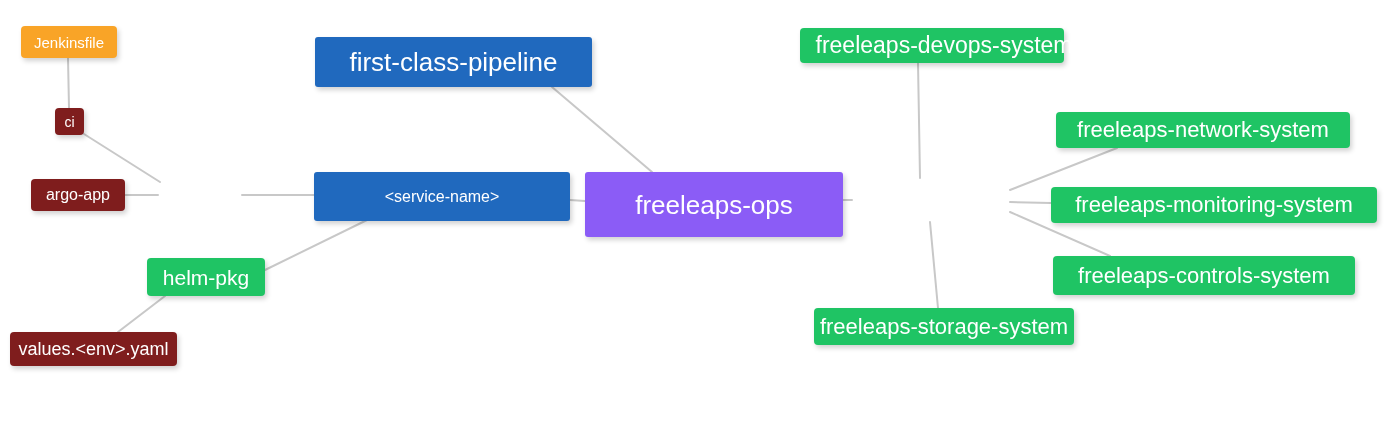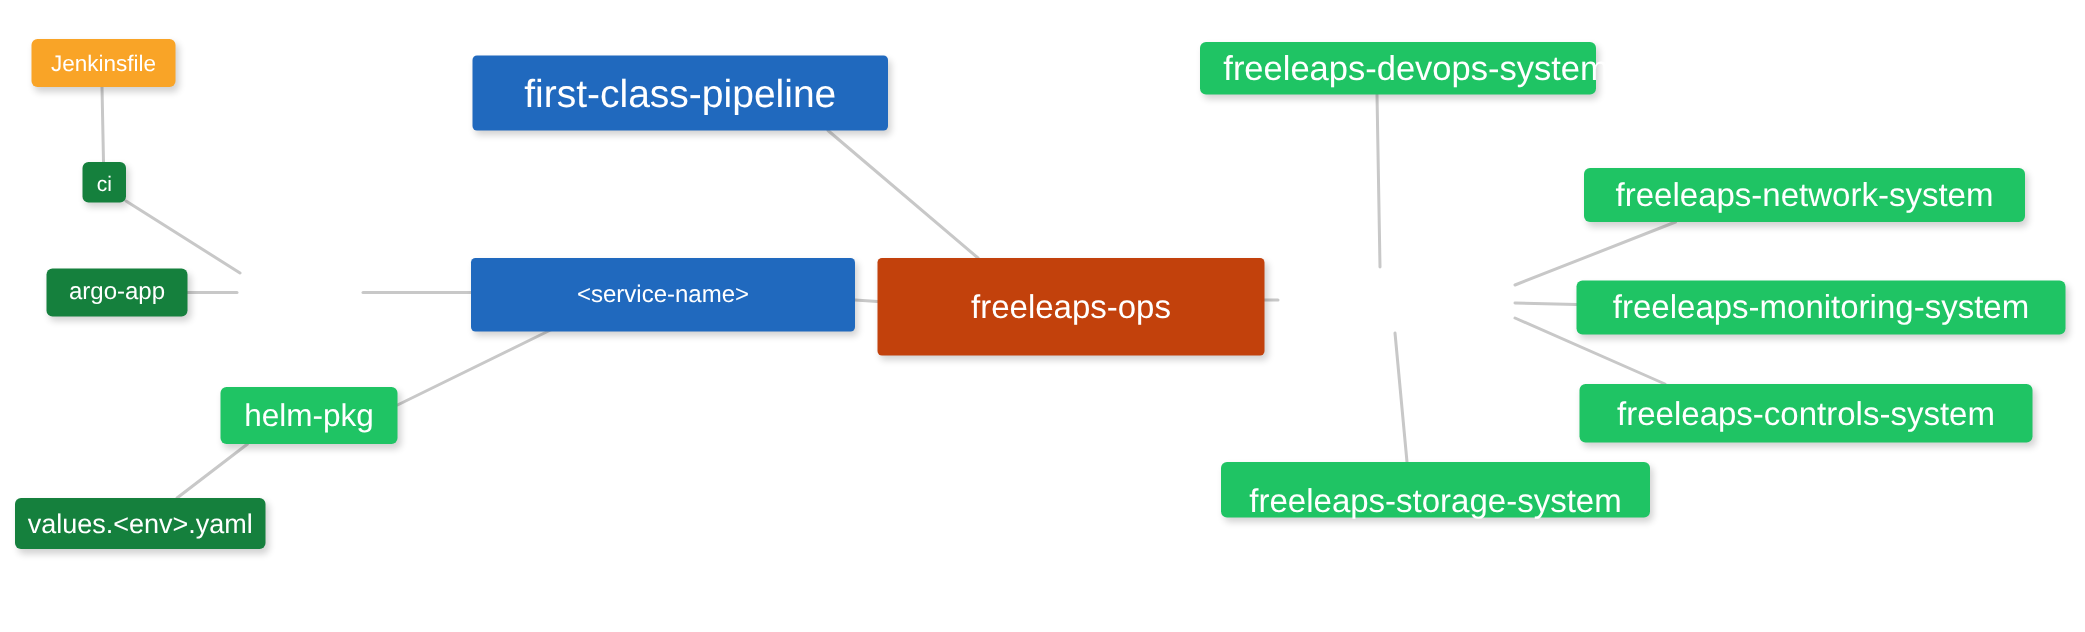--- a/index.html
+++ b/index.html
@@ -39,36 +39,36 @@
     text-align: center;
     box-shadow: 2px 3px 5px rgba(0,0,0,0.18);
     z-index: 2;
   }
   .node-label {
     display: block;
     pointer-events: none;
   }
   
   .n-root {
-    background: #c2410c;
-    font-size: 22px;
+    background: #8b5cf6;
+    font-size: 26px;
     border-radius: 3px;
   }
   
   .n-blue {
     background: #2069be;
     border-radius: 3px;
   }
   
   .n-green {
     background: #1fc464;
   }
   
   .n-red {
-    background: #15803d;
+    background: #7f1d1d;
   }
   .n-orange {
     background: #f9a427;
   }
 </style>
 </head>
 <body>
 
 <div id="mindmap">
 
@@ -148,17 +148,17 @@
   </div>
 
   <div class="node n-green" style="left:1051px; top:187px; width:326px; height:36px; font-size:22px;">
     <span class="node-label">freeleaps-monitoring-system</span>
   </div>
 
   <div class="node n-green" style="left:1053px; top:256px; width:302px; height:39px; font-size:22px;">
     <span class="node-label">freeleaps-controls-system</span>
   </div>
 
-  <div class="node n-green" style="left:814px; top:308px; width:286px; height:37px; font-size:22px;align-items:flex-end;">
+  <div class="node n-green" style="left:814px; top:308px; width:260px; height:37px; font-size:22px;">
     <span class="node-label">freeleaps-storage-system</span>
   </div>
 
 </div>
 
 </body></html>

